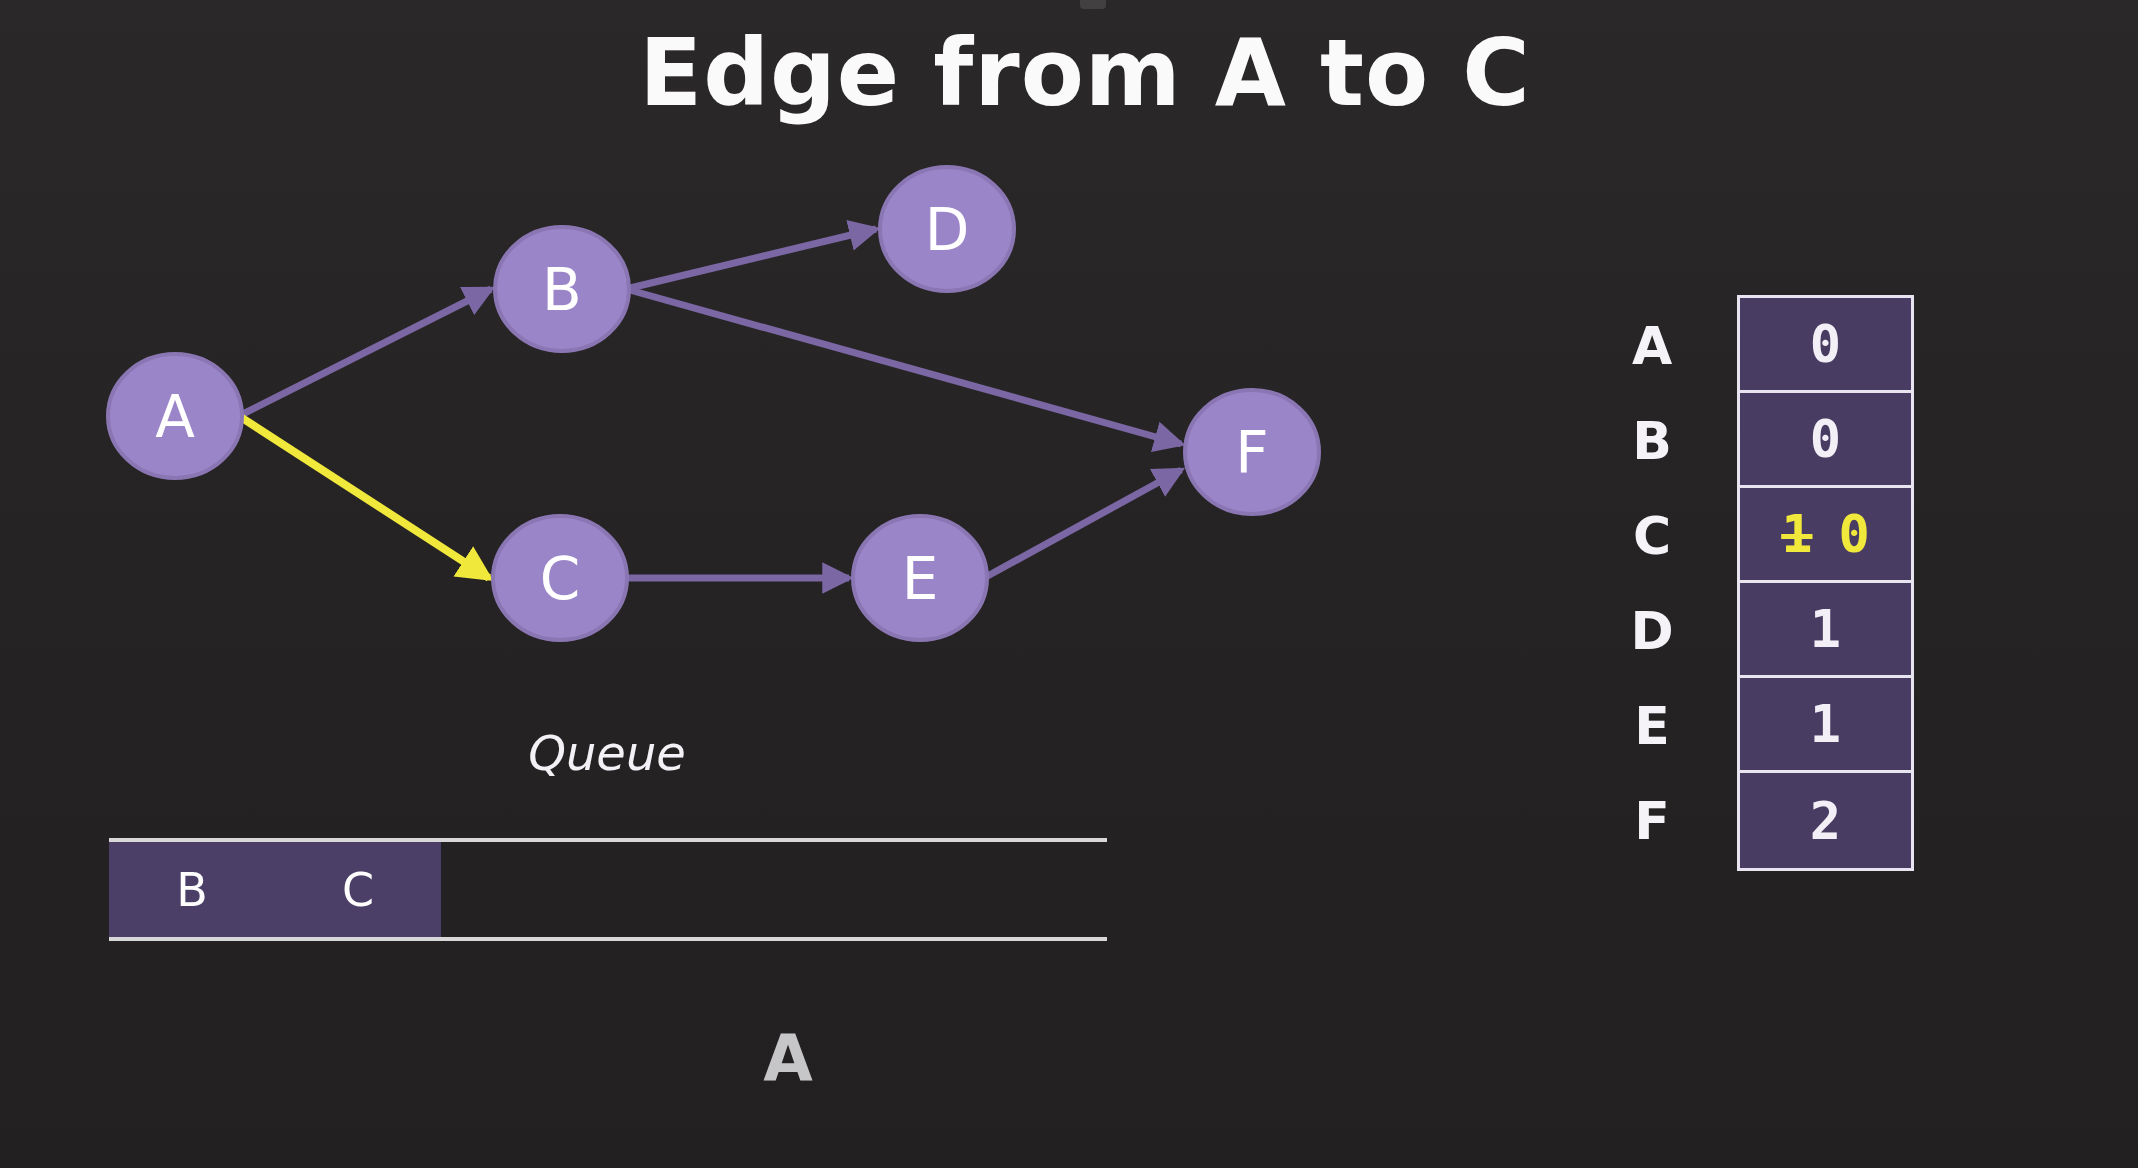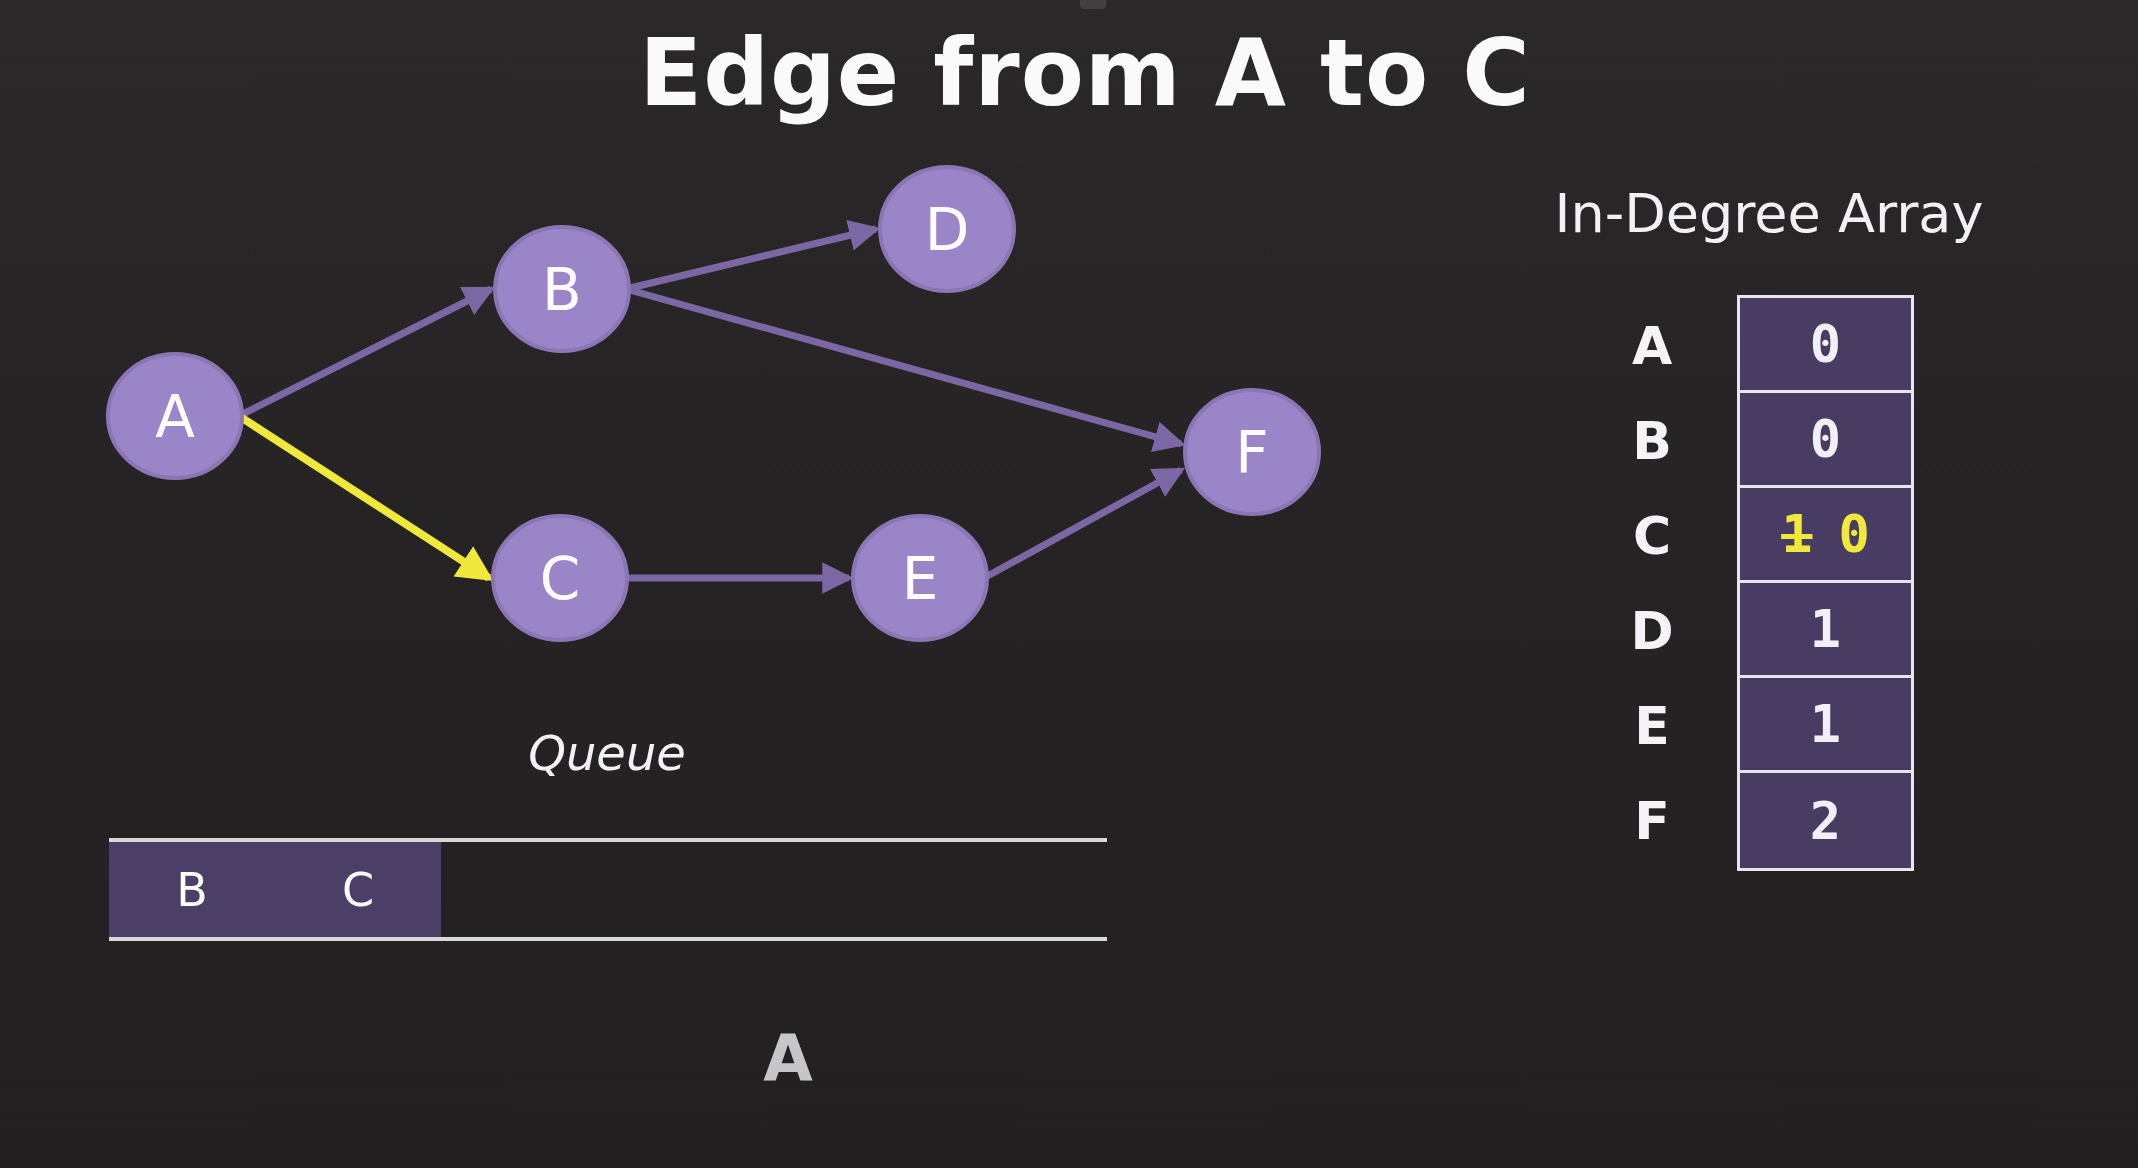--- a/index.html
+++ b/index.html
@@ -144,21 +144,20 @@
           <ellipse cx="920" cy="578" rx="67" ry="62" fill="#9b85c9" stroke="#8b76b4" stroke-width="4"></ellipse>
           <text x="920" y="599" text-anchor="middle" class="node-label-text">E</text>
         </g>
         <g>
           <ellipse cx="1252" cy="452" rx="67" ry="62" fill="#9b85c9" stroke="#8b76b4" stroke-width="4"></ellipse>
           <text x="1252" y="473" text-anchor="middle" class="node-label-text">F</text>
         </g>
       </g>
   </svg>
 
-  <div class="indegree-title">In-Degree Array</div>
   <div id="indegree-labels">
       <div class="indegree-label" style="top: 298px;">A</div>
       <div class="indegree-label" style="top: 393px;">B</div>
       <div class="indegree-label" style="top: 488px;">C</div>
       <div class="indegree-label" style="top: 583px;">D</div>
       <div class="indegree-label" style="top: 678px;">E</div>
       <div class="indegree-label" style="top: 773px;">F</div>
     </div>
   <div class="indegree-table" id="indegree-table">
       <div class="indegree-cell">0</div>

